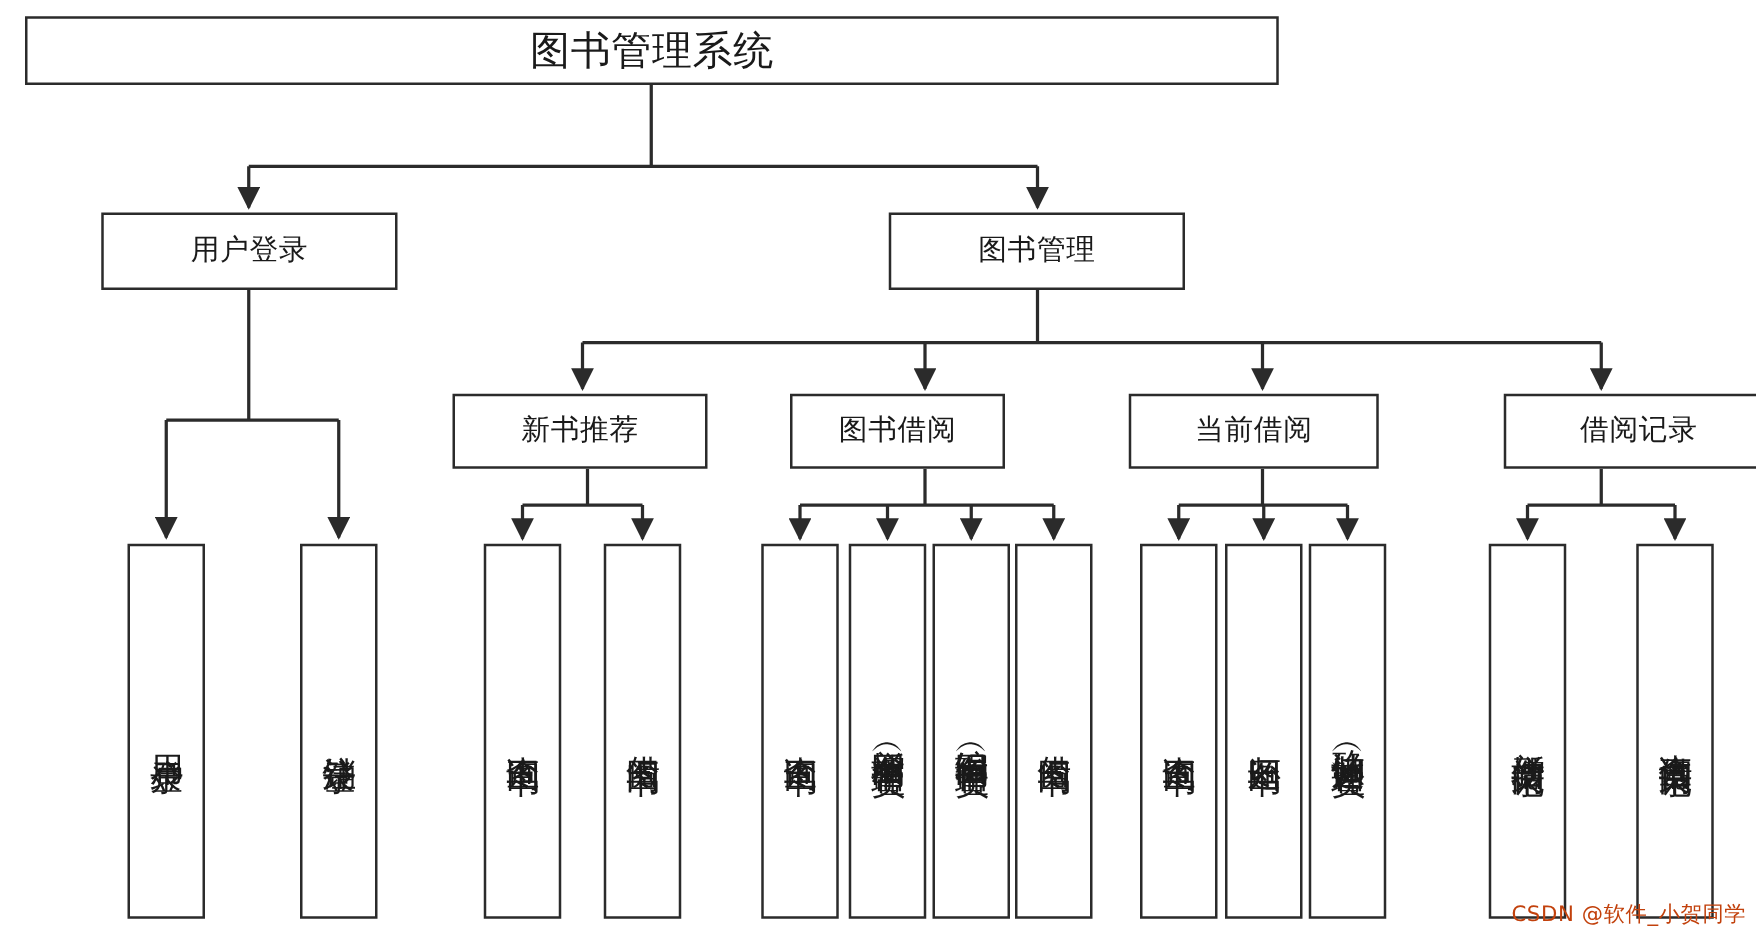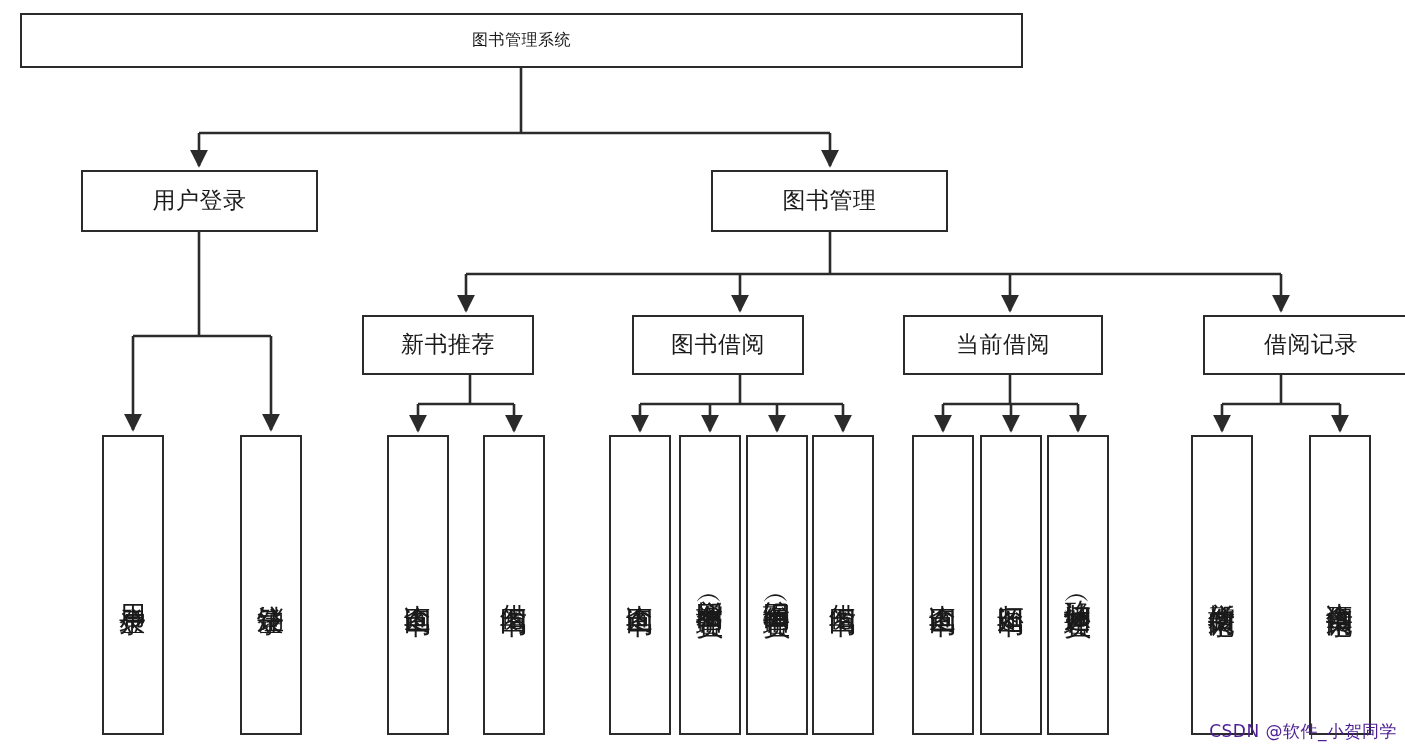--- a/index.html
+++ b/index.html
@@ -42,42 +42,42 @@
     text-align: center;
     line-height: 1.18;
     letter-spacing: 0.5px;
   }
   
   .node.horiz .label {
     font-size: 23px;
     writing-mode: horizontal-tb;
   }
   .node.root .label {
-    font-size: 16px;
+    font-size: 32px;
     font-family: Liberation Serif, serif;
   }
   
   .node.vert {
     padding-top: 4px;
     align-items: center;
   }
   .node.vert .label {
     writing-mode: vertical-rl;
     text-orientation: upright;
     font-size: 27px;
     line-height: 1.0;
     letter-spacing: 2px;
     white-space: nowrap;
   }
   #watermark {
     position: absolute;
     right: 8px;
     bottom: 4px;
     font-size: 17px;
-    color: #4c1d95;
+    color: #c2410c;
     letter-spacing: 0.5px;
     z-index: 6;
     white-space: nowrap;
     font-family: "DejaVu Sans", "Liberation Sans", sans-serif;
   }
 </style>
 </head>
 <body>
 
 <div id="diagram-root">
@@ -137,21 +137,21 @@
   </div>
 
   <div class="node horiz" style="left:81px; top:170px; width:237px; height:62px;">
     <span class="label">用户登录</span>
   </div>
 
   <div class="node horiz" style="left:711px; top:170px; width:237px; height:62px;">
     <span class="label">图书管理</span>
   </div>
 
-  <div class="node horiz" style="left:362px; top:315px; width:172px; height:60px;">
+  <div class="node horiz" style="left:362px; top:315px; width:204px; height:60px;">
     <span class="label">新书推荐</span>
   </div>
 
   <div class="node horiz" style="left:632px; top:315px; width:172px; height:60px;">
     <span class="label">图书借阅</span>
   </div>
 
   <div class="node horiz" style="left:903px; top:315px; width:200px; height:60px;">
     <span class="label">当前借阅</span>
   </div>

